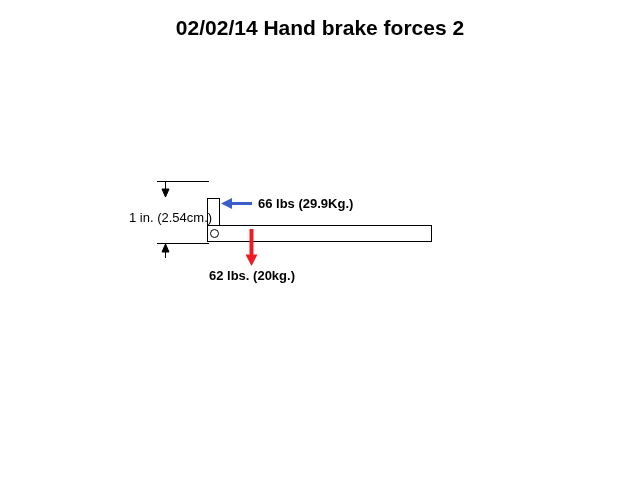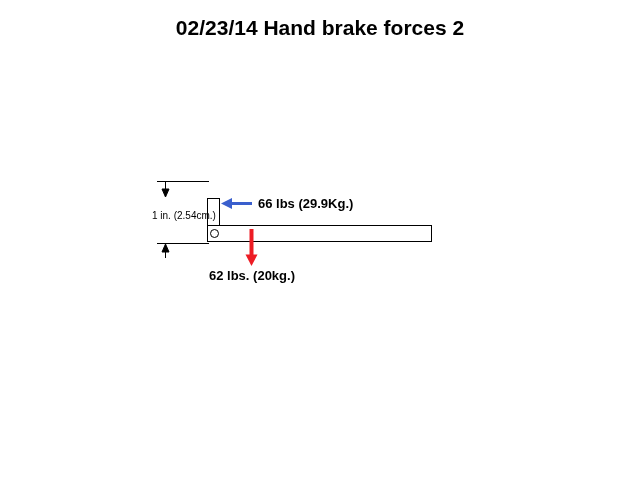--- a/index.html
+++ b/index.html
@@ -80,33 +80,33 @@
     font-size: 13px;
     font-weight: bold;
   }
   .lbl-v-force {
     left: 209px;
     top: 268px;
     font-size: 13px;
     font-weight: bold;
   }
   .lbl-dim {
-    left: 152px;
+    left: 129px;
     top: 210px;
-    font-size: 10px;
+    font-size: 13px;
     font-weight: normal;
     text-align: center;
   }
 </style>
 </head>
 <body>
 
 <div class="page">
 
-  <div class="title">02/23/14 Hand brake forces 2</div>
+  <div class="title">02/02/14 Hand brake forces 2</div>
 
   <div class="diagram">
 
     <div class="bar"></div>
     <div class="lever"></div>
     <div class="pivot"></div>
 
     <svg class="overlay" width="640" height="480" viewBox="0 0 640 480">
 
       <g>

